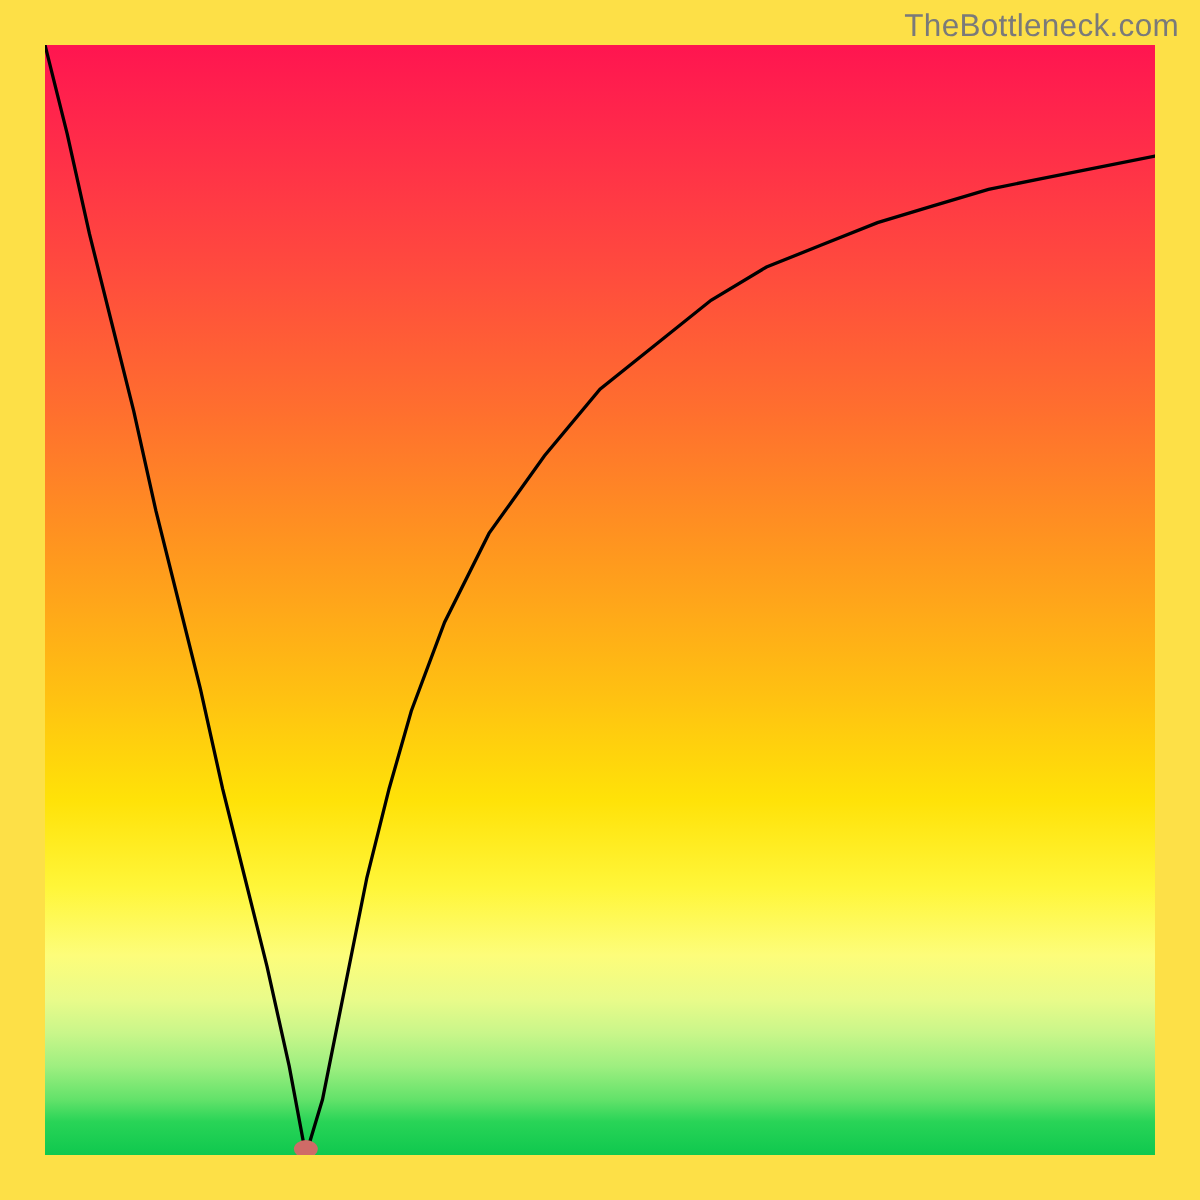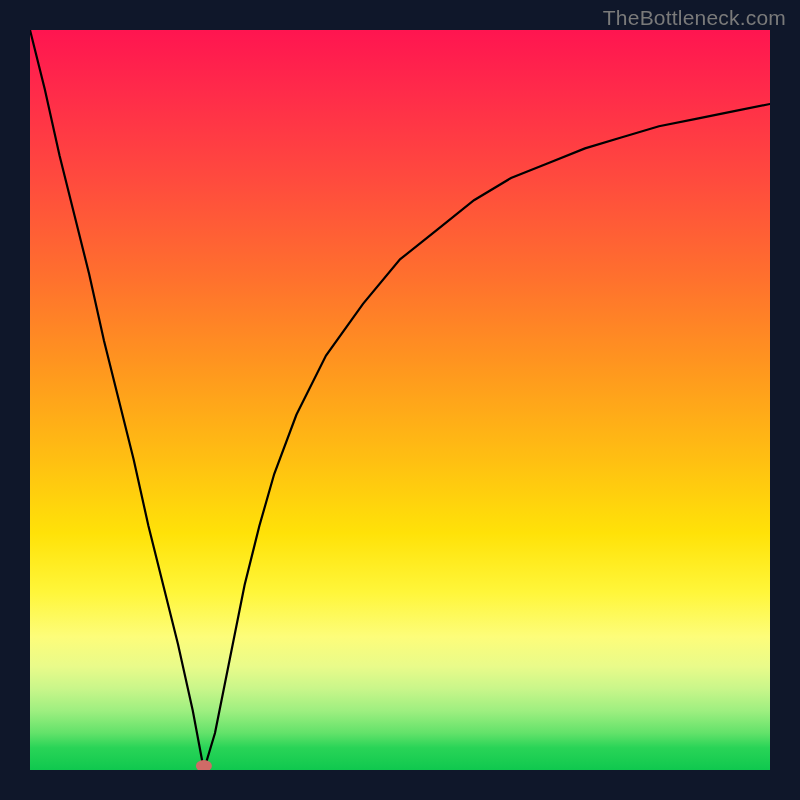--- a/index.html
+++ b/index.html
@@ -8,21 +8,21 @@
     width: 800px;
     height: 800px;
     background: #000;
     overflow: hidden;
     font-family: Arial, Helvetica, sans-serif;
   }
   .frame {
     position: relative;
     width: 800px;
     height: 800px;
-    background: #0f172a;
+    background: #fde047;
   }
   .plot-area {
     position: absolute;
     left: 30px;
     top: 30px;
     width: 740px;
     height: 740px;
     
     background: linear-gradient(
       to bottom,

